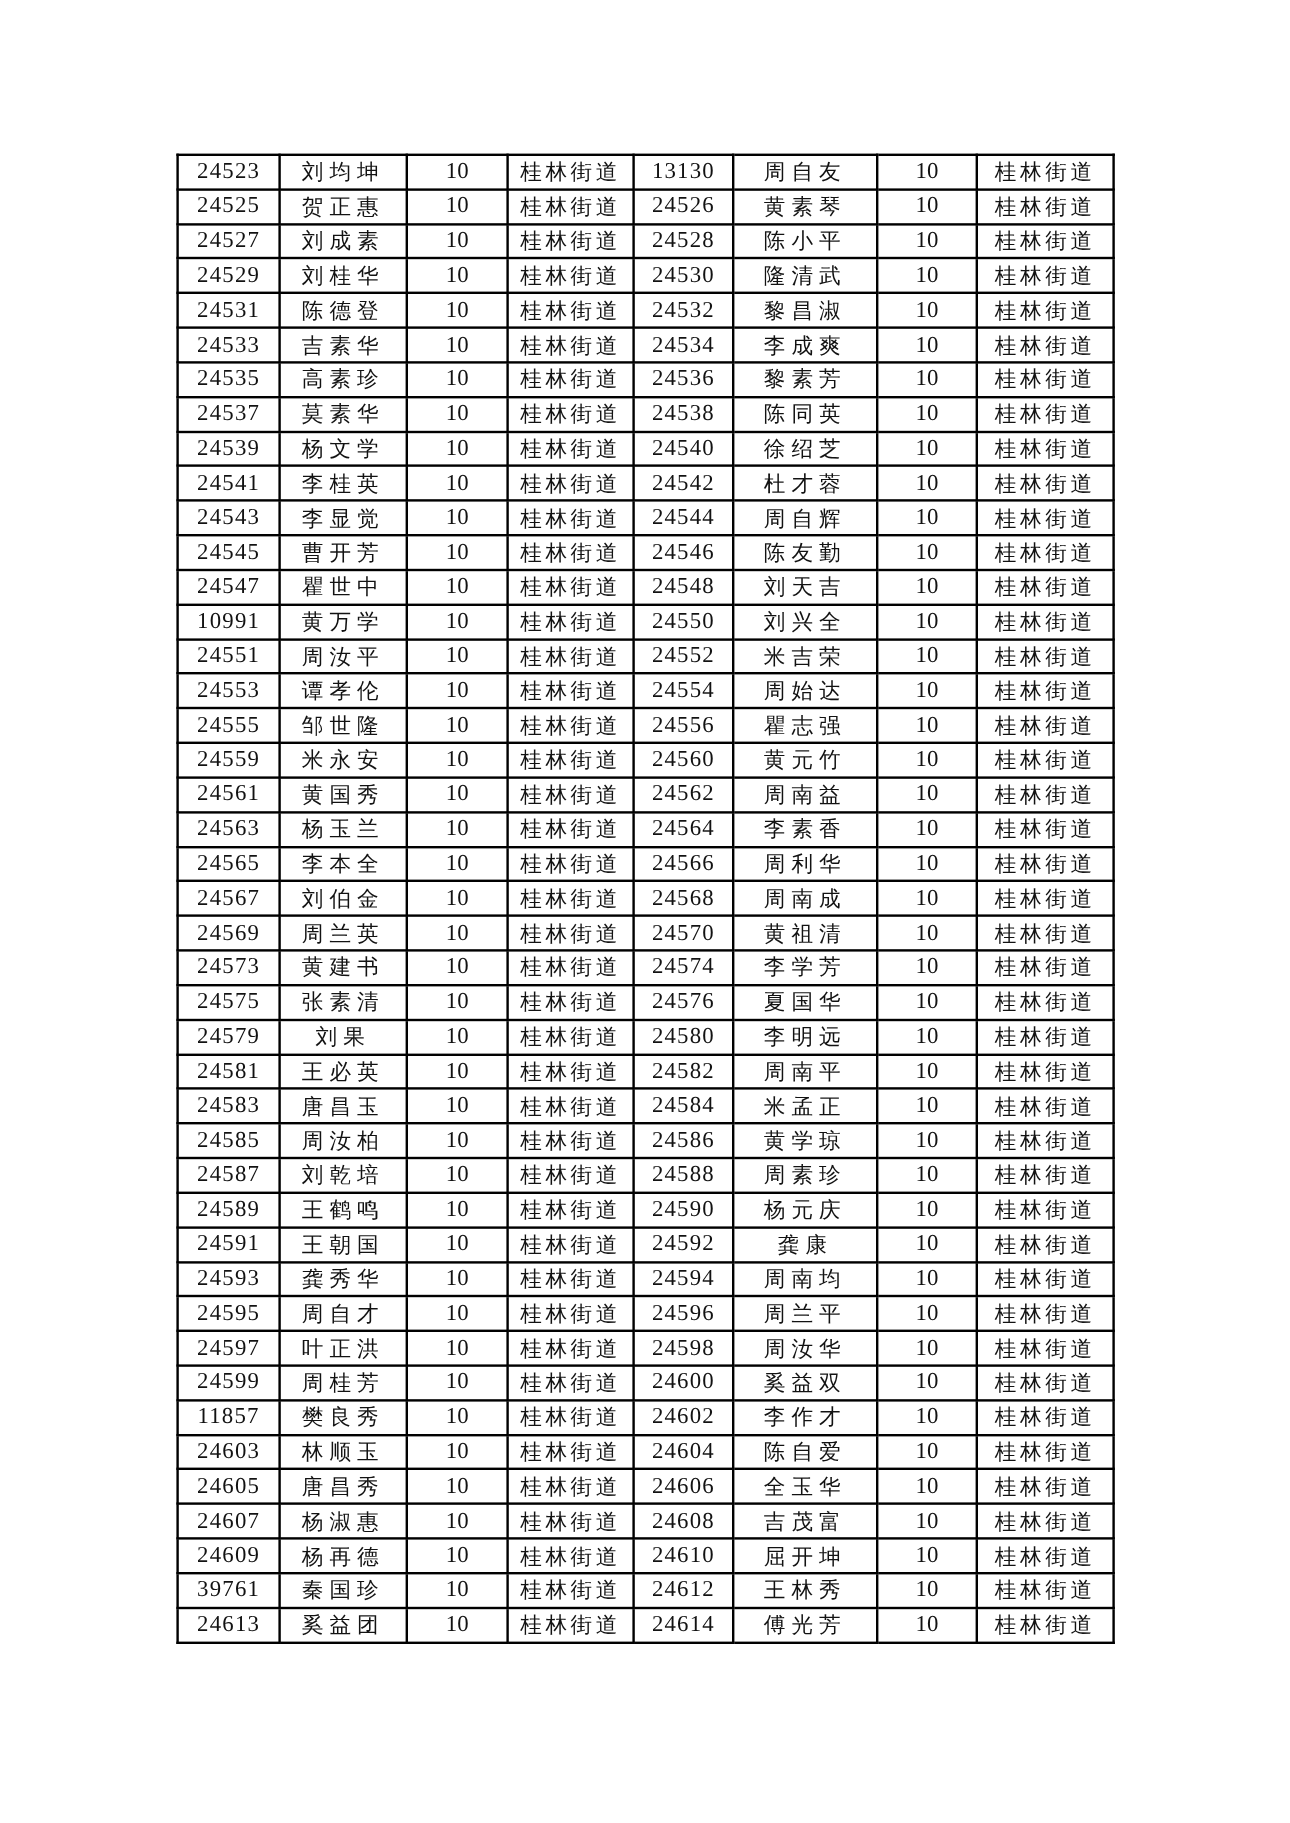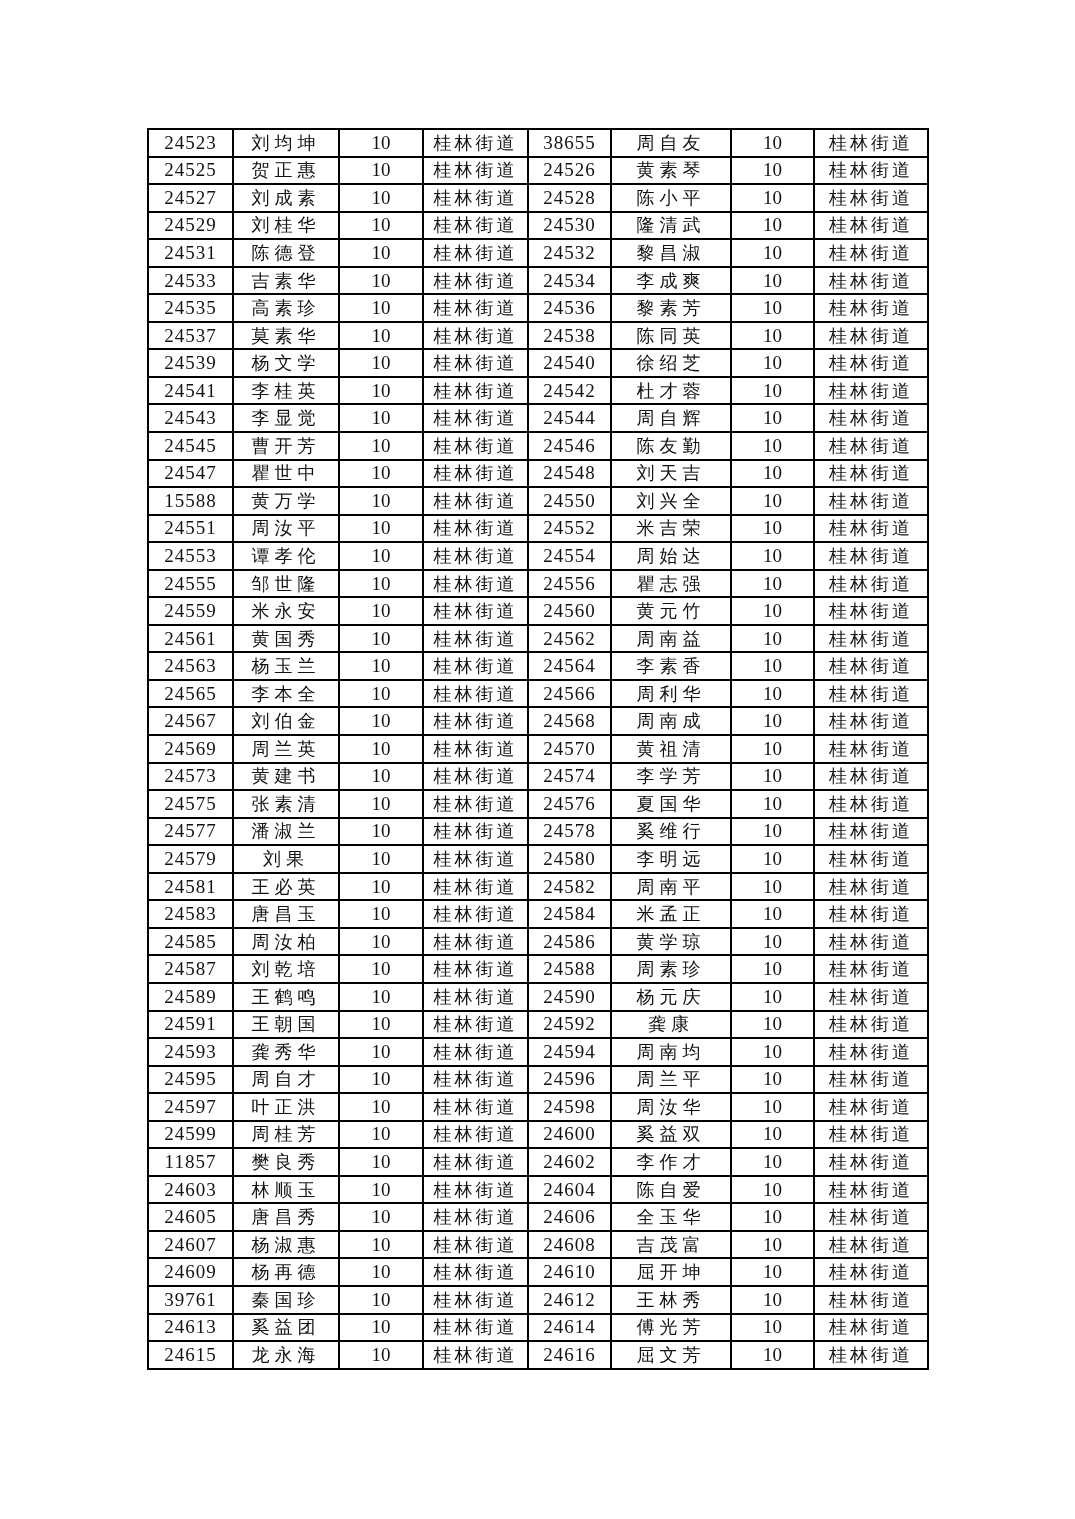--- a/index.html
+++ b/index.html
@@ -63,21 +63,21 @@
       <col style="width:120px">
       <col style="width:83px">
       <col style="width:114px">
     </colgroup>
     <tbody>
         <tr>
     <td class="c-id">24523</td>
     <td class="c-name">刘均坤</td>
     <td class="c-val">10</td>
     <td class="c-street">桂林街道</td>
-    <td class="c-id">38655</td>
+    <td class="c-id">13130</td>
     <td class="c-name">周自友</td>
     <td class="c-val">10</td>
     <td class="c-street">桂林街道</td>
   </tr>
         <tr>
     <td class="c-id">24525</td>
     <td class="c-name">贺正惠</td>
     <td class="c-val">10</td>
     <td class="c-street">桂林街道</td>
     <td class="c-id">24526</td>
@@ -189,21 +189,21 @@
     <td class="c-id">24547</td>
     <td class="c-name">瞿世中</td>
     <td class="c-val">10</td>
     <td class="c-street">桂林街道</td>
     <td class="c-id">24548</td>
     <td class="c-name">刘天吉</td>
     <td class="c-val">10</td>
     <td class="c-street">桂林街道</td>
   </tr>
         <tr>
-    <td class="c-id">15588</td>
+    <td class="c-id">10991</td>
     <td class="c-name">黄万学</td>
     <td class="c-val">10</td>
     <td class="c-street">桂林街道</td>
     <td class="c-id">24550</td>
     <td class="c-name">刘兴全</td>
     <td class="c-val">10</td>
     <td class="c-street">桂林街道</td>
   </tr>
         <tr>
     <td class="c-id">24551</td>
@@ -309,30 +309,20 @@
     <td class="c-id">24575</td>
     <td class="c-name">张素清</td>
     <td class="c-val">10</td>
     <td class="c-street">桂林街道</td>
     <td class="c-id">24576</td>
     <td class="c-name">夏国华</td>
     <td class="c-val">10</td>
     <td class="c-street">桂林街道</td>
   </tr>
         <tr>
-    <td class="c-id">24577</td>
-    <td class="c-name">潘淑兰</td>
-    <td class="c-val">10</td>
-    <td class="c-street">桂林街道</td>
-    <td class="c-id">24578</td>
-    <td class="c-name">奚维行</td>
-    <td class="c-val">10</td>
-    <td class="c-street">桂林街道</td>
-  </tr>
-        <tr>
     <td class="c-id">24579</td>
     <td class="c-name">刘果</td>
     <td class="c-val">10</td>
     <td class="c-street">桂林街道</td>
     <td class="c-id">24580</td>
     <td class="c-name">李明远</td>
     <td class="c-val">10</td>
     <td class="c-street">桂林街道</td>
   </tr>
         <tr>
@@ -495,28 +485,18 @@
     <td class="c-val">10</td>
     <td class="c-street">桂林街道</td>
   </tr>
         <tr>
     <td class="c-id">24613</td>
     <td class="c-name">奚益团</td>
     <td class="c-val">10</td>
     <td class="c-street">桂林街道</td>
     <td class="c-id">24614</td>
     <td class="c-name">傅光芳</td>
-    <td class="c-val">10</td>
-    <td class="c-street">桂林街道</td>
-  </tr>
-        <tr>
-    <td class="c-id">24615</td>
-    <td class="c-name">龙永海</td>
-    <td class="c-val">10</td>
-    <td class="c-street">桂林街道</td>
-    <td class="c-id">24616</td>
-    <td class="c-name">屈文芳</td>
     <td class="c-val">10</td>
     <td class="c-street">桂林街道</td>
   </tr>
       </tbody>
   </table>
 </div>
 
 </body></html>

